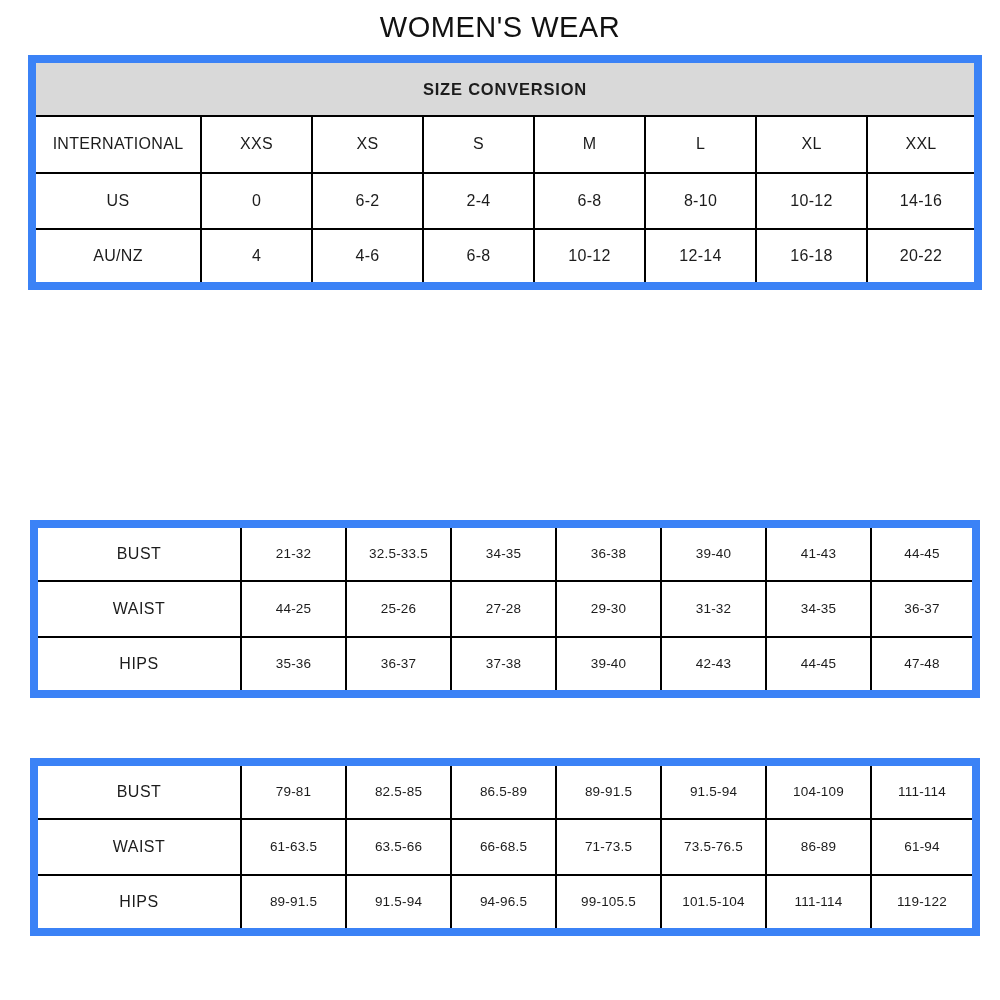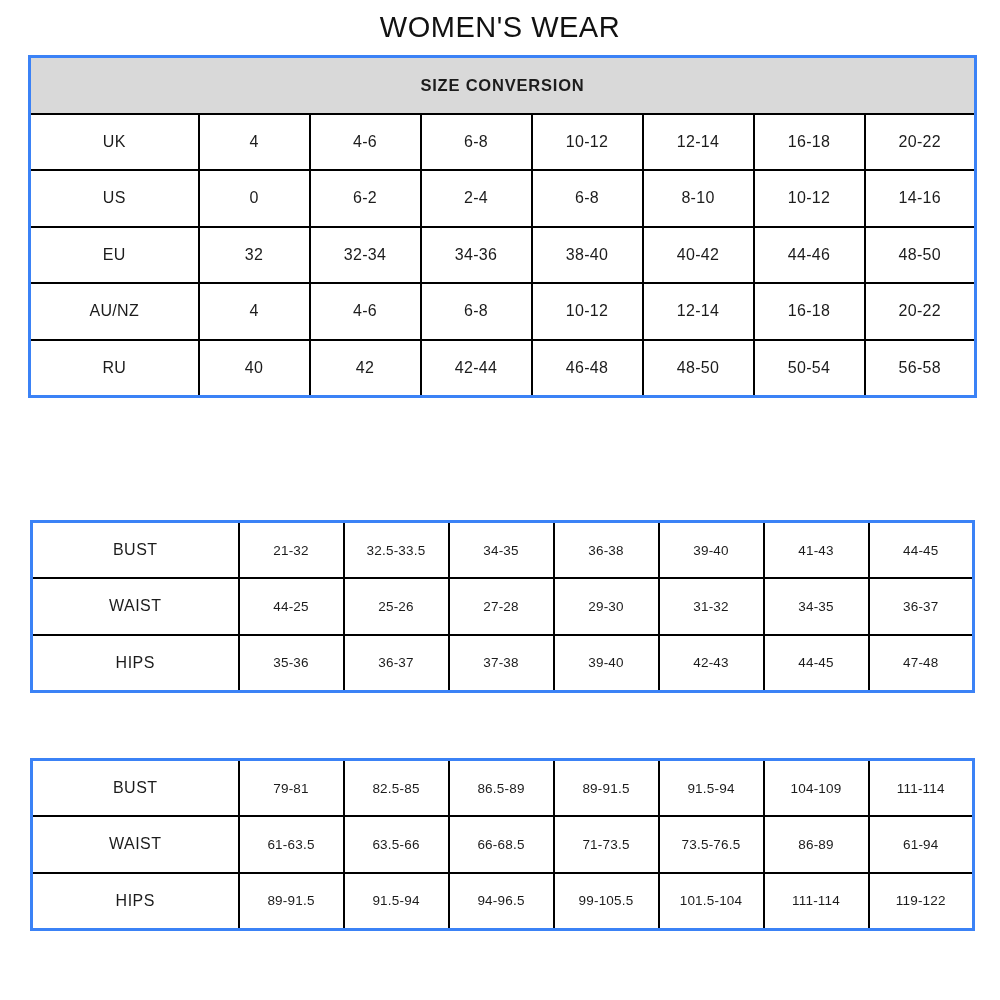--- a/index.html
+++ b/index.html
@@ -5,21 +5,21 @@
   html,body{margin:0;padding:0;}
   body{
     width:1000px;height:1000px;background:#ffffff;
     font-family:"Liberation Sans",sans-serif;color:#1c1c1c;
     position:relative;overflow:hidden;
   }
   .page-title{
     position:absolute;top:11px;left:0;width:100%;
     text-align:center;font-size:29px;font-weight:400;letter-spacing:.5px;color:#111;
   }
-  table{border-collapse:collapse;table-layout:fixed;position:absolute;border:3px solid #3b82f6;}
+  table{border-collapse:collapse;table-layout:fixed;position:absolute;border:8px solid #3b82f6;}
   td{
     border:2px solid #000;text-align:center;vertical-align:middle;
     padding:0;overflow:hidden;white-space:nowrap;
   }
   
   .t1{left:28px;top:55px;}
   .t1 col.c-label{width:169px;}
   .t1 col.c-size{width:111px;}
   .t1 tr{height:56.5px;}
   .t1 tr.banner-row{height:57px;}
@@ -44,68 +44,48 @@
 <table class="t1">
   <colgroup>
       <col class="c-label">
       <col class="c-size" span="7">
     </colgroup>
   <tbody>
   <tr class="banner-row">
     <td colspan="8" class="banner">SIZE CONVERSION</td>
   </tr>
   <tr>
-    <td class="rowlabel">UK</td>
-    <td>4</td>
-    <td>4-6</td>
-    <td>6-8</td>
-    <td>10-12</td>
-    <td>12-14</td>
-    <td>16-18</td>
-    <td>20-22</td>
+    <td>INTERNATIONAL</td>
+    <td>XXS</td>
+    <td>XS</td>
+    <td>S</td>
+    <td>M</td>
+    <td>L</td>
+    <td>XL</td>
+    <td>XXL</td>
   </tr>
   <tr>
     <td class="rowlabel">US</td>
     <td>0</td>
     <td>6-2</td>
     <td>2-4</td>
     <td>6-8</td>
     <td>8-10</td>
     <td>10-12</td>
     <td>14-16</td>
   </tr>
   <tr>
-    <td class="rowlabel">EU</td>
-    <td>32</td>
-    <td>32-34</td>
-    <td>34-36</td>
-    <td>38-40</td>
-    <td>40-42</td>
-    <td>44-46</td>
-    <td>48-50</td>
-  </tr>
-  <tr>
     <td class="rowlabel">AU/NZ</td>
     <td>4</td>
     <td>4-6</td>
     <td>6-8</td>
     <td>10-12</td>
     <td>12-14</td>
     <td>16-18</td>
     <td>20-22</td>
-  </tr>
-  <tr>
-    <td class="rowlabel">RU</td>
-    <td>40</td>
-    <td>42</td>
-    <td>42-44</td>
-    <td>46-48</td>
-    <td>48-50</td>
-    <td>50-54</td>
-    <td>56-58</td>
   </tr>
   </tbody>
 </table>
 
 <table class="m-table t2">
   <colgroup>
       <col class="c-label">
       <col class="c-size" span="7">
     </colgroup>
   <tbody>

